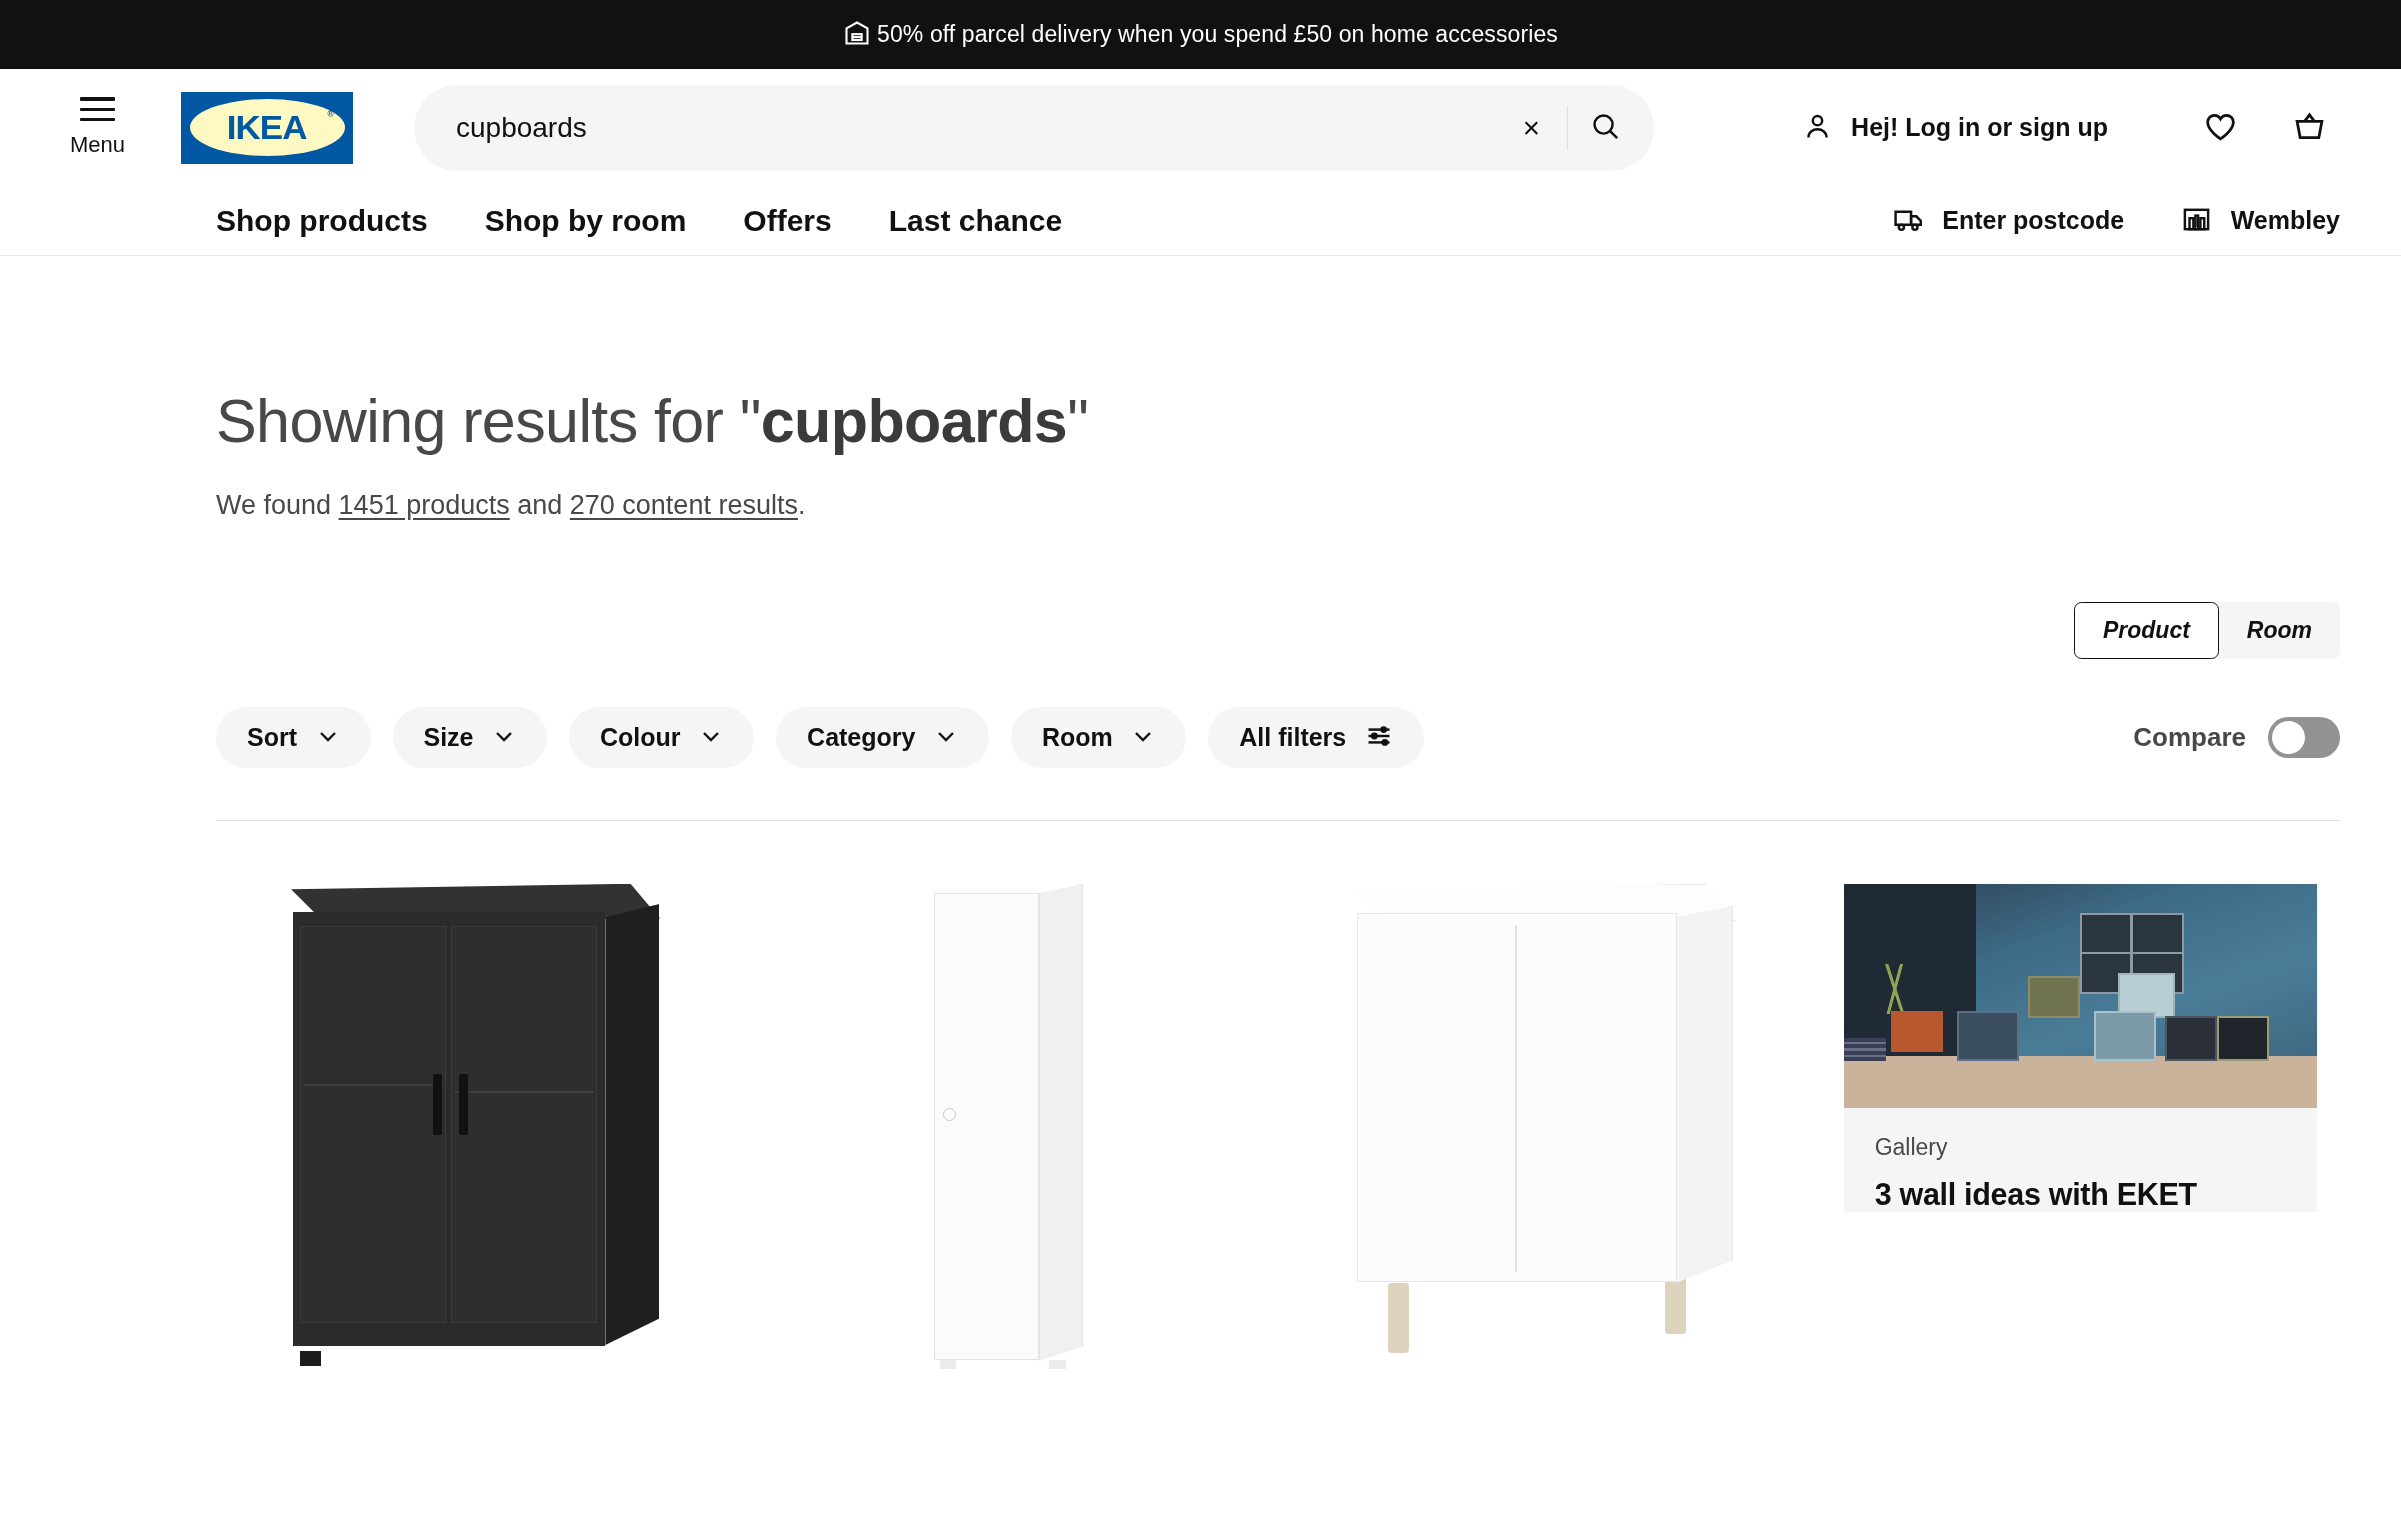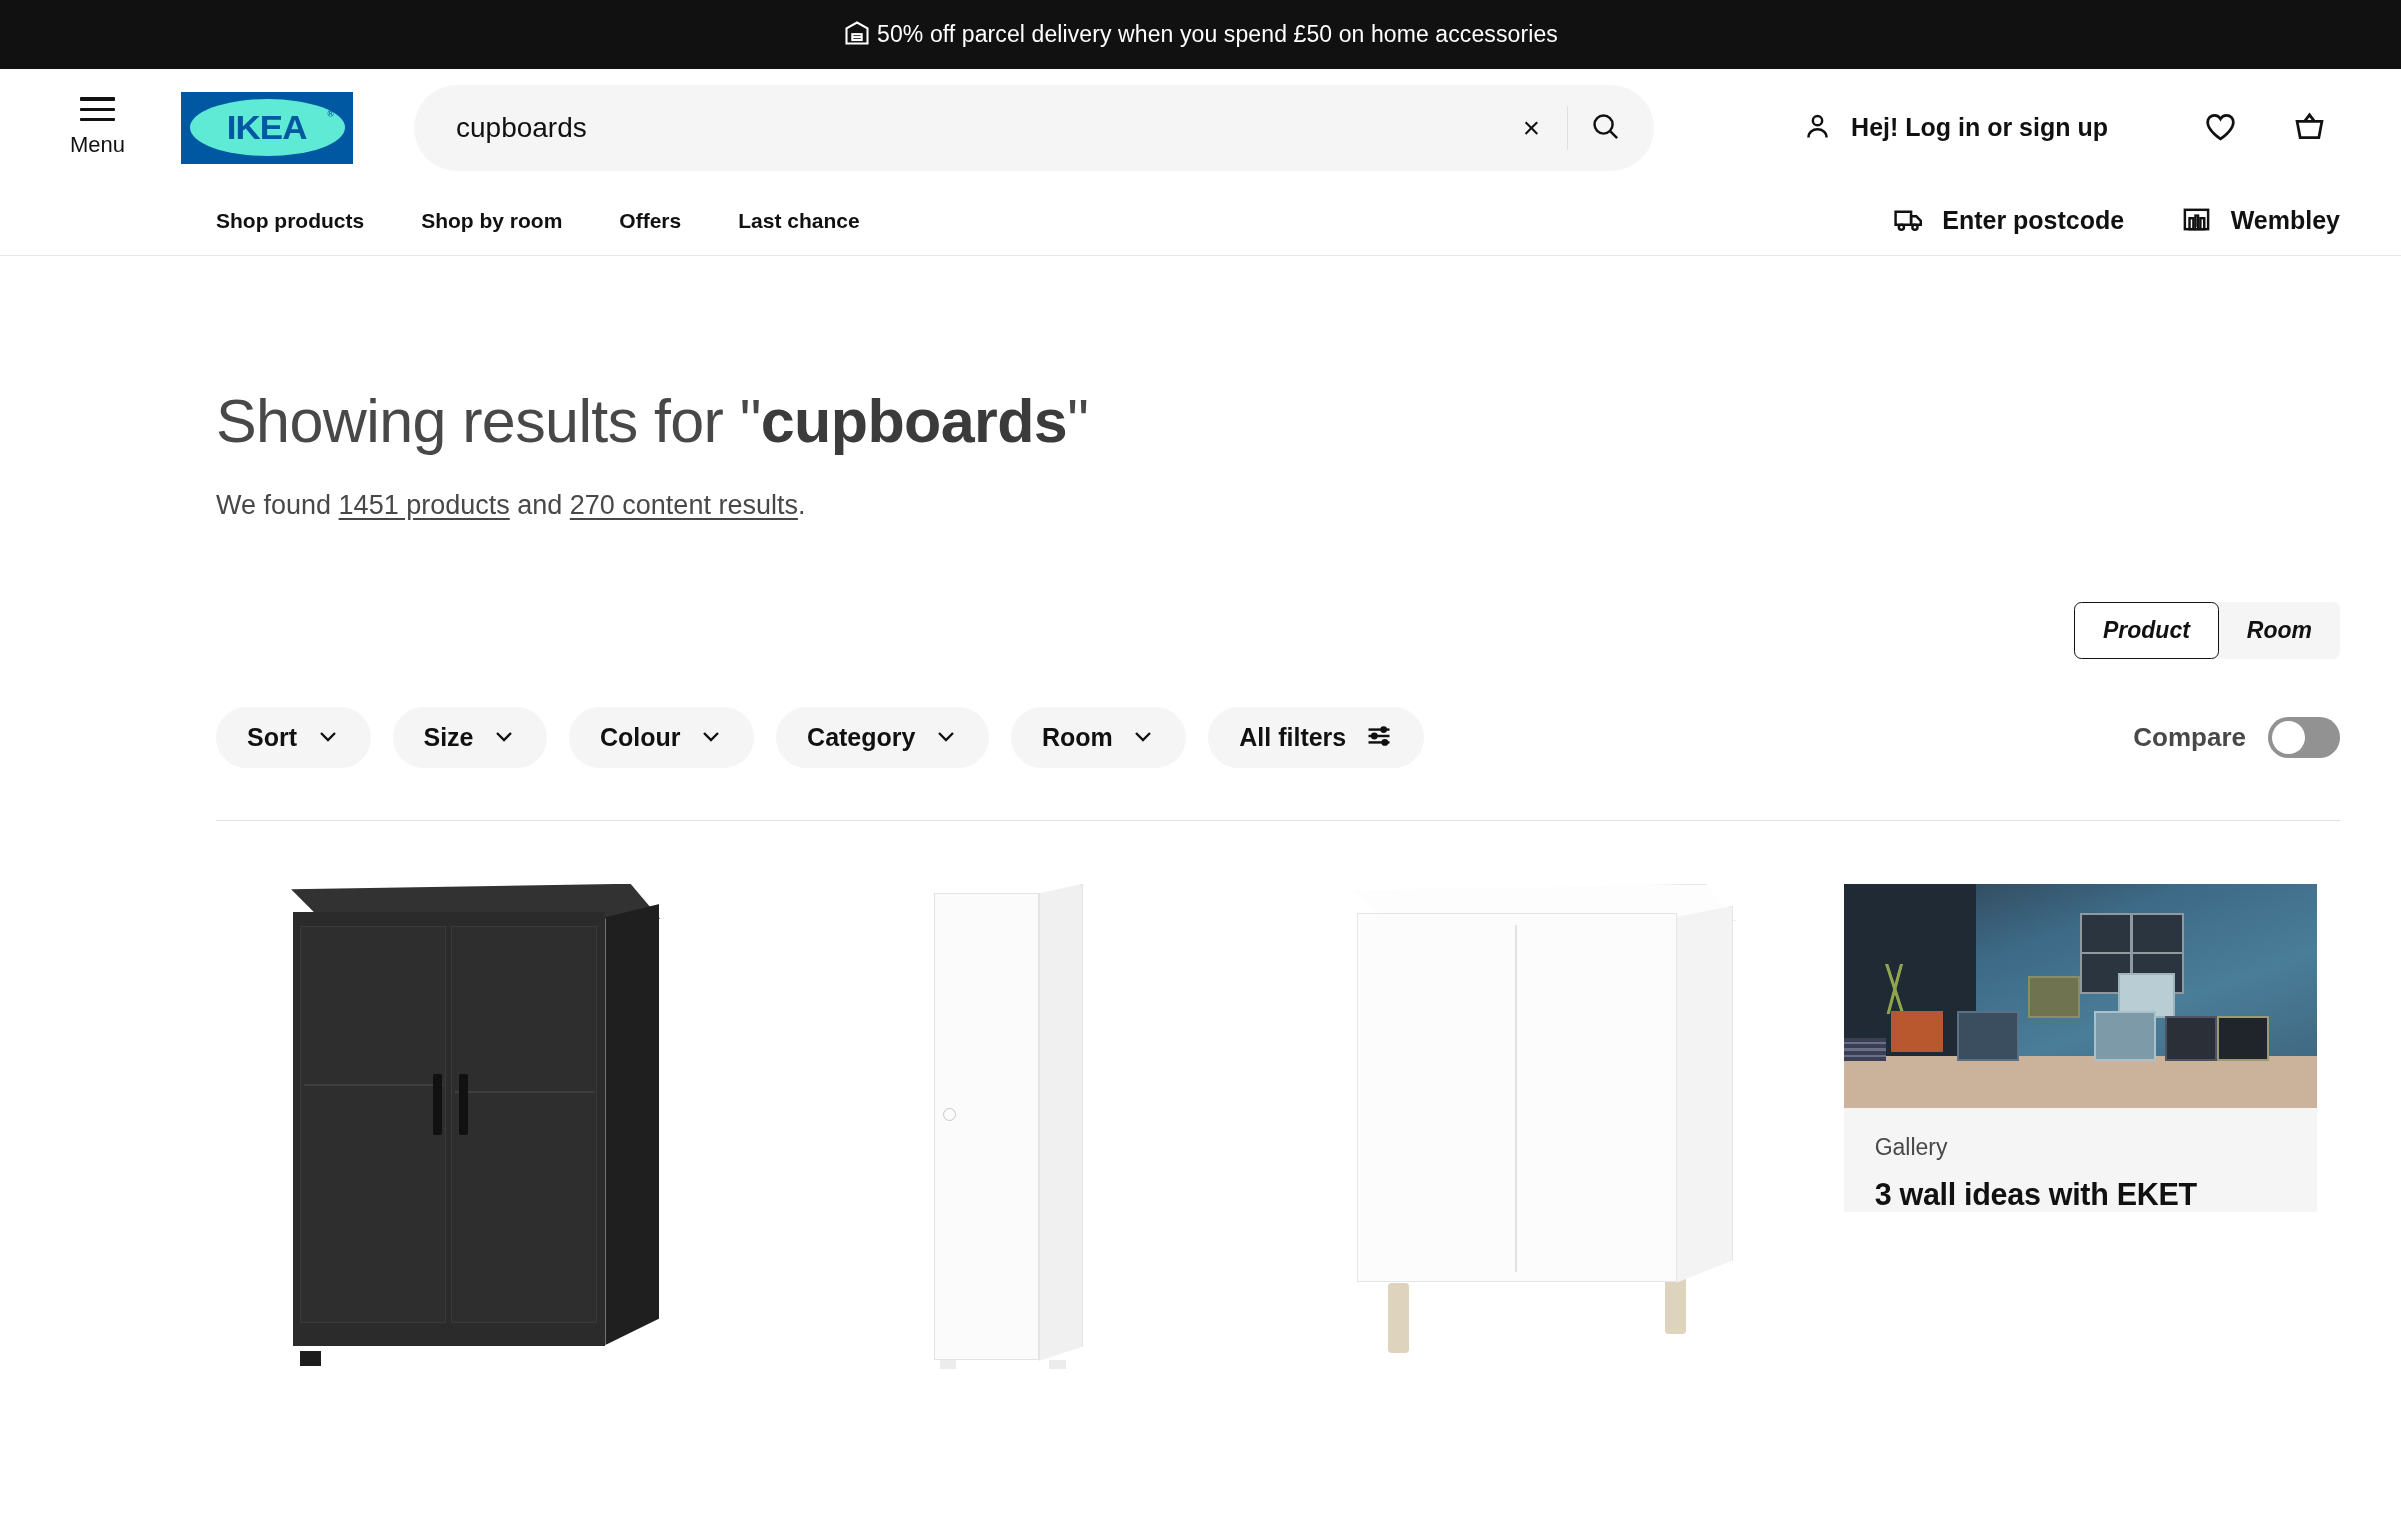--- a/index.html
+++ b/index.html
@@ -70,21 +70,21 @@
     width: 172px;
     height: 72px;
     background: #0058a3;
     display: flex;
     align-items: center;
     justify-content: center;
   }
   .logo-ellipse {
     width: 155px;
     height: 57px;
-    background: #5eead4;
+    background: #fef9c3;
     border-radius: 50%;
     display: flex;
     align-items: center;
     justify-content: center;
     position: relative;
   }
   .logo-text {
     font-family: "Liberation Sans", sans-serif;
     font-weight: 700;
     font-size: 33px;
@@ -189,21 +189,21 @@
   .navbar {
     width: 100%;
     height: 70px;
     display: flex;
     align-items: center;
     padding: 0 61px 0 216px;
     border-bottom: 0.9px solid #e8e8e8;
   }
   .nav-links { display: flex; align-items: center; gap: 0; }
   .nav-link {
-    font-size: 21px;
+    font-size: 30px;
     font-weight: 700;
     color: #111111;
     cursor: pointer;
     margin-right: 57px;
     white-space: nowrap;
   }
   .nav-right {
     margin-left: auto;
     display: flex;
     align-items: center;

